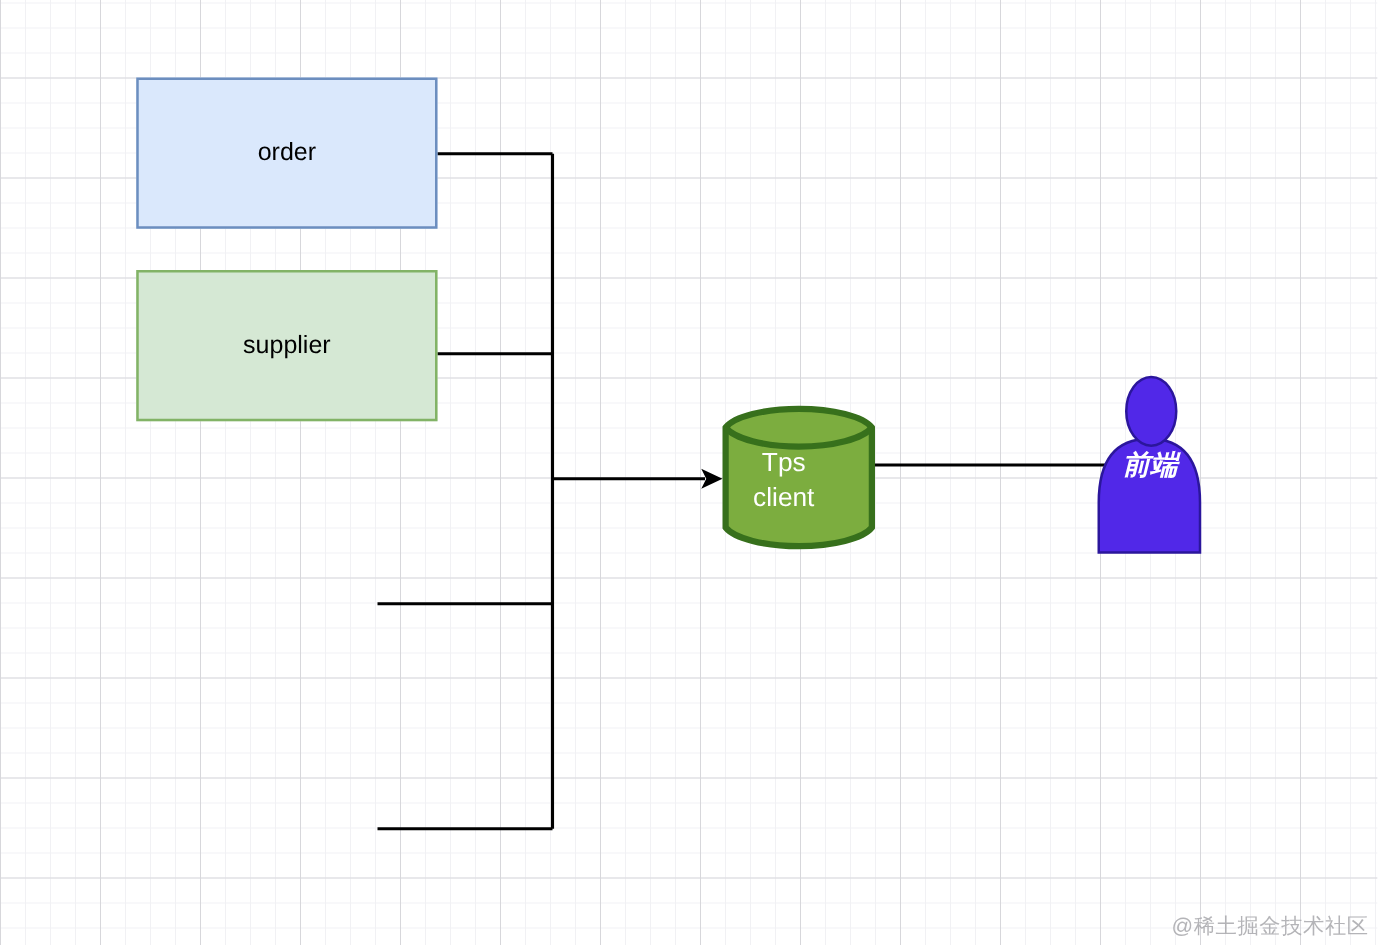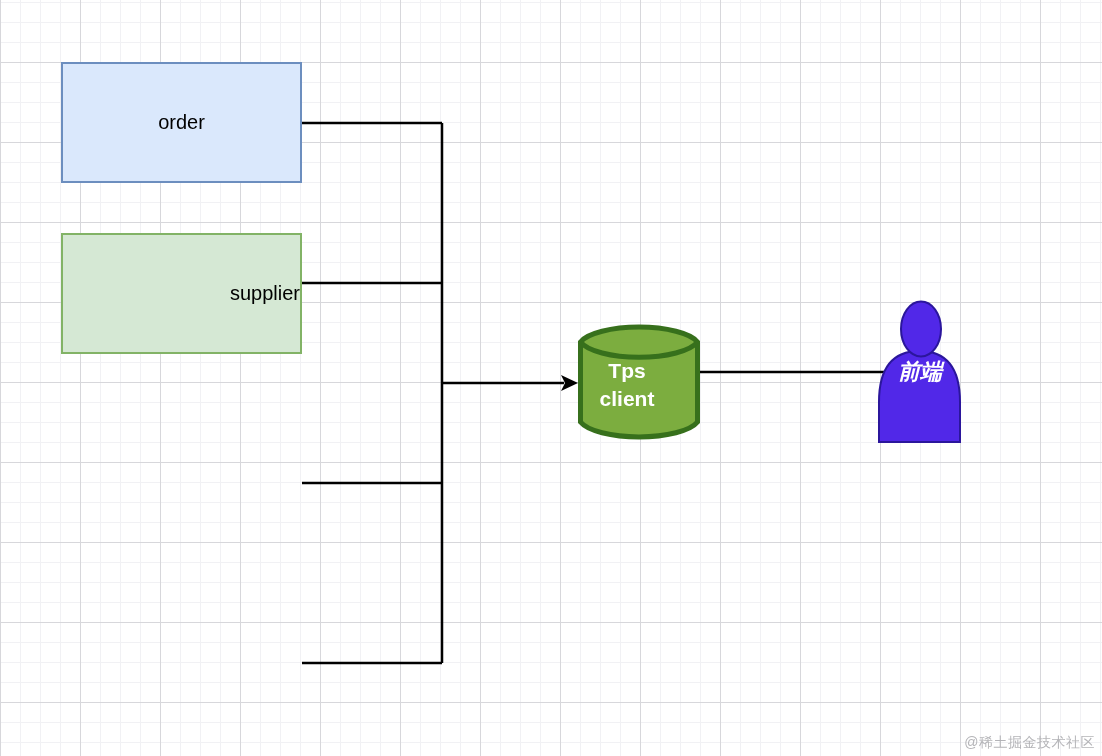--- a/index.html
+++ b/index.html
@@ -32,40 +32,41 @@
     position: absolute;
     width: 241px;
     height: 121px;
     box-sizing: border-box;
     border: 2.5px solid #000;
     display: flex;
     align-items: center;
     justify-content: center;
     font-size: 20px;
     color: #000000;
+    margin-left: 48px;
   }
   .node-order    { left: 61px; top: 62px;  background: #dae8fc; border-color: #6c8ebf; }
-  .node-supplier { left: 61px; top: 233px; background: #d5e8d4; border-color: #82b366; justify-content: flex-end; }
+  .node-supplier { left: 61px; top: 216px; background: #d5e8d4; border-color: #82b366; }
   .node-bms      { left: 61px; top: 422px; background: #e1d5e7; border-color: #9673a6; }
   .node-crm      { left: 61px; top: 602px; background: #f8cecc; border-color: #b85450; }
 
   .db-label {
     position: absolute;
     left: 578px;
     top: 328px;
     width: 98px;
     height: 114px;
     display: flex;
     align-items: center;
     justify-content: center;
     text-align: center;
     color: #ffffff;
     font-size: 21px;
     line-height: 28px;
-    font-weight: 700;
+    font-weight: 400;
     white-space: pre-line;
     pointer-events: none;
   }
   .actor-label {
     position: absolute;
     left: 878px;
     top: 358px;
     width: 84px;
     height: 28px;
     display: flex;
@@ -74,21 +75,21 @@
     color: #ffffff;
     font-size: 22px;
     font-weight: 600;
     pointer-events: none;
     font-style: italic;
   }
   .watermark {
     position: absolute;
     right: 7px;
     bottom: 4px;
-    font-size: 14px;
+    font-size: 17px;
     color: #a8a8ac;
     opacity: 0.85;
     letter-spacing: 0.5px;
   }
 </style>
 </head>
 <body>
 
 <div class="canvas">
 

